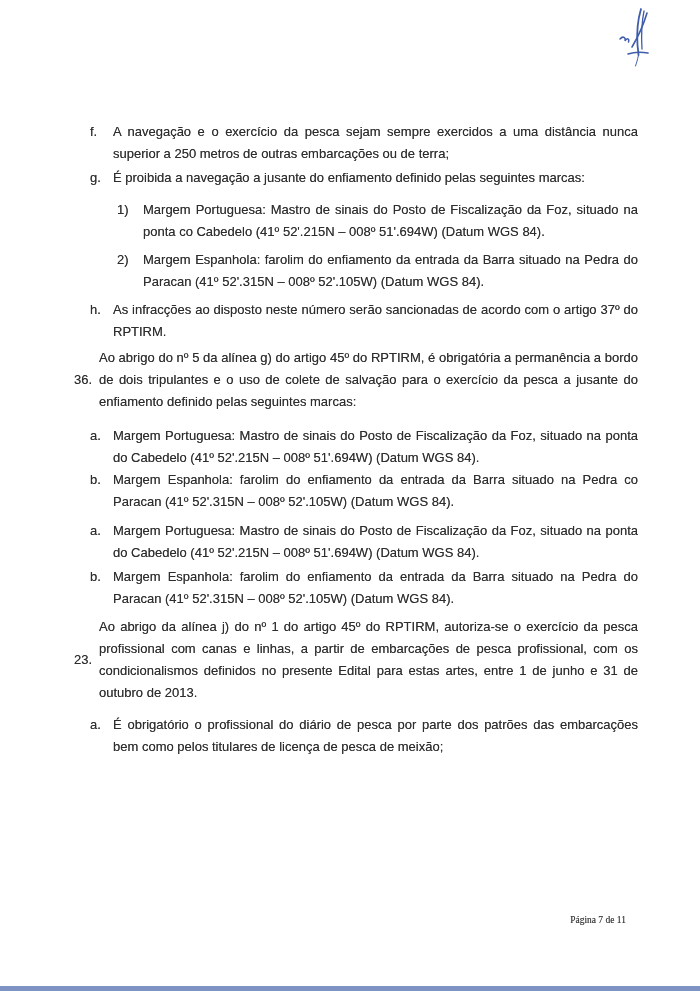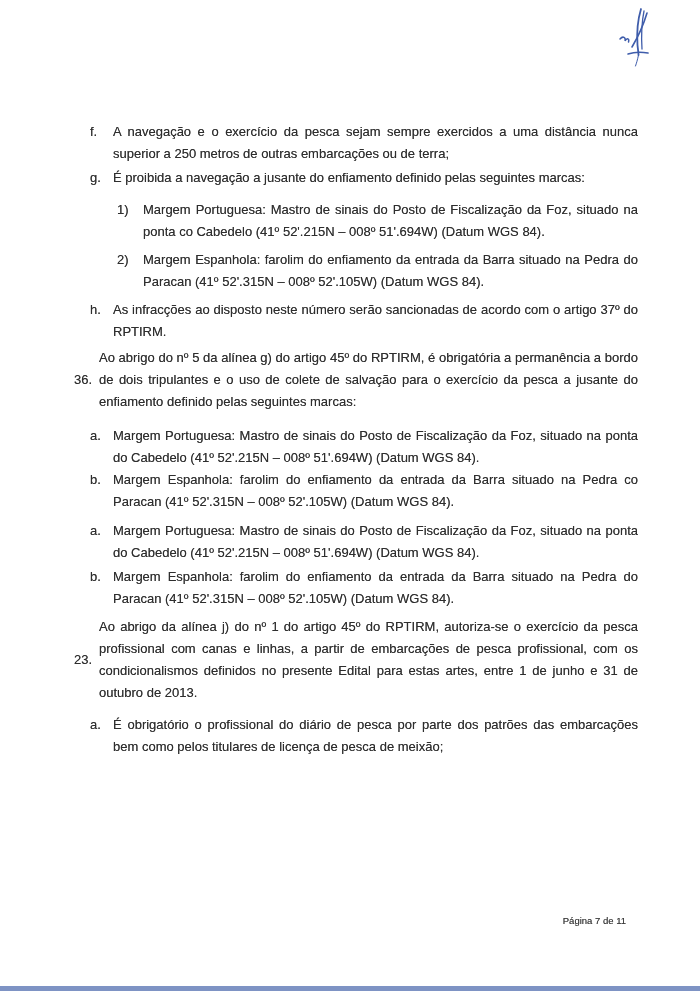--- a/index.html
+++ b/index.html
@@ -46,20 +46,21 @@
   .mt7  { margin-top: 7px; }
   .mt10 { margin-top: 10px; }
   .mt12 { margin-top: 12px; }
   .footer {
     position: absolute;
     top: 915px;
     right: 74px;
     font-size: 9.5px;
     color: #3a3a3a;
     text-shadow: 0 0 0.4px rgba(45,45,45,0.6);
+    font-family: Liberation Serif, serif;
   }
   .bottom-bar {
     position: absolute;
     left: 0;
     bottom: 0;
     width: 100%;
     height: 5px;
   }
 </style>
 </head>

